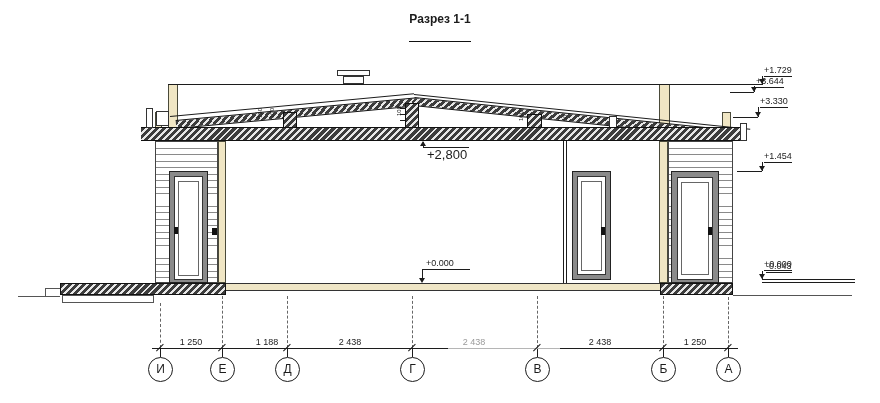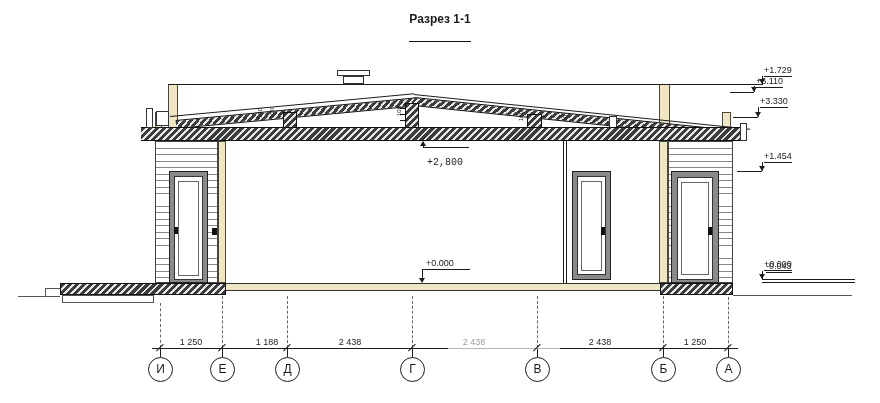--- a/index.html
+++ b/index.html
@@ -113,32 +113,32 @@
   <div class="gln" style="left:45px;top:288px;width:1px;height:8px;background:#555;"></div>
   <div class="gln" style="left:18px;top:296px;width:42px;height:1px;background:#555;"></div>
 
   <div class="ln" style="left:762px;top:279px;width:93px;height:1px;"></div>
   <div class="ln" style="left:762px;top:282px;width:93px;height:1px;"></div>
   <div class="gln" style="left:733px;top:295px;width:119px;height:1px;background:#555;"></div>
 
   <div class="arrU" style="left:420px;top:141px;"></div>
   <div class="ln" style="left:423px;top:142px;width:1px;height:5px;"></div>
   <div class="ln" style="left:423px;top:147px;width:46px;height:1px;"></div>
-  <div class="t" style="left:427px;top:158px;font-size:10px;font-family:Liberation Mono, monospace;">+2,800</div>
+  <div class="t" style="left:427px;top:148px;font-size:13px;">+2,800</div>
 
   <div class="t" style="left:426px;top:259px;font-size:9px;">+0.000</div>
   <div class="ln" style="left:422px;top:269px;width:48px;height:1px;"></div>
   <div class="ln" style="left:422px;top:269px;width:1px;height:9px;"></div>
   <div class="arrD" style="left:419px;top:278px;"></div>
 
   <div class="lvl" style="left:764px;top:66px;">+1.729</div>
   <div class="ln" style="left:762px;top:76px;width:1px;height:8px;"></div>
   <div class="arrD" style="left:759px;top:79px;"></div>
 
-  <div class="lvl" style="left:756px;top:77px;">+6.110</div>
+  <div class="lvl" style="left:756px;top:77px;">+3.644</div>
   <div class="ln" style="left:754px;top:86px;width:1px;height:6px;"></div>
   <div class="arrD" style="left:751px;top:87px;"></div>
   <div class="ln" style="left:730px;top:92px;width:24px;height:1px;"></div>
 
   <div class="lvl" style="left:760px;top:97px;text-align:center;">+3.330</div>
   <div class="ln" style="left:758px;top:107px;width:1px;height:10px;"></div>
   <div class="arrD" style="left:755px;top:112px;"></div>
   <div class="ln" style="left:733px;top:117px;width:25px;height:1px;"></div>
 
   <div class="lvl" style="left:764px;top:152px;">+1.454</div>

